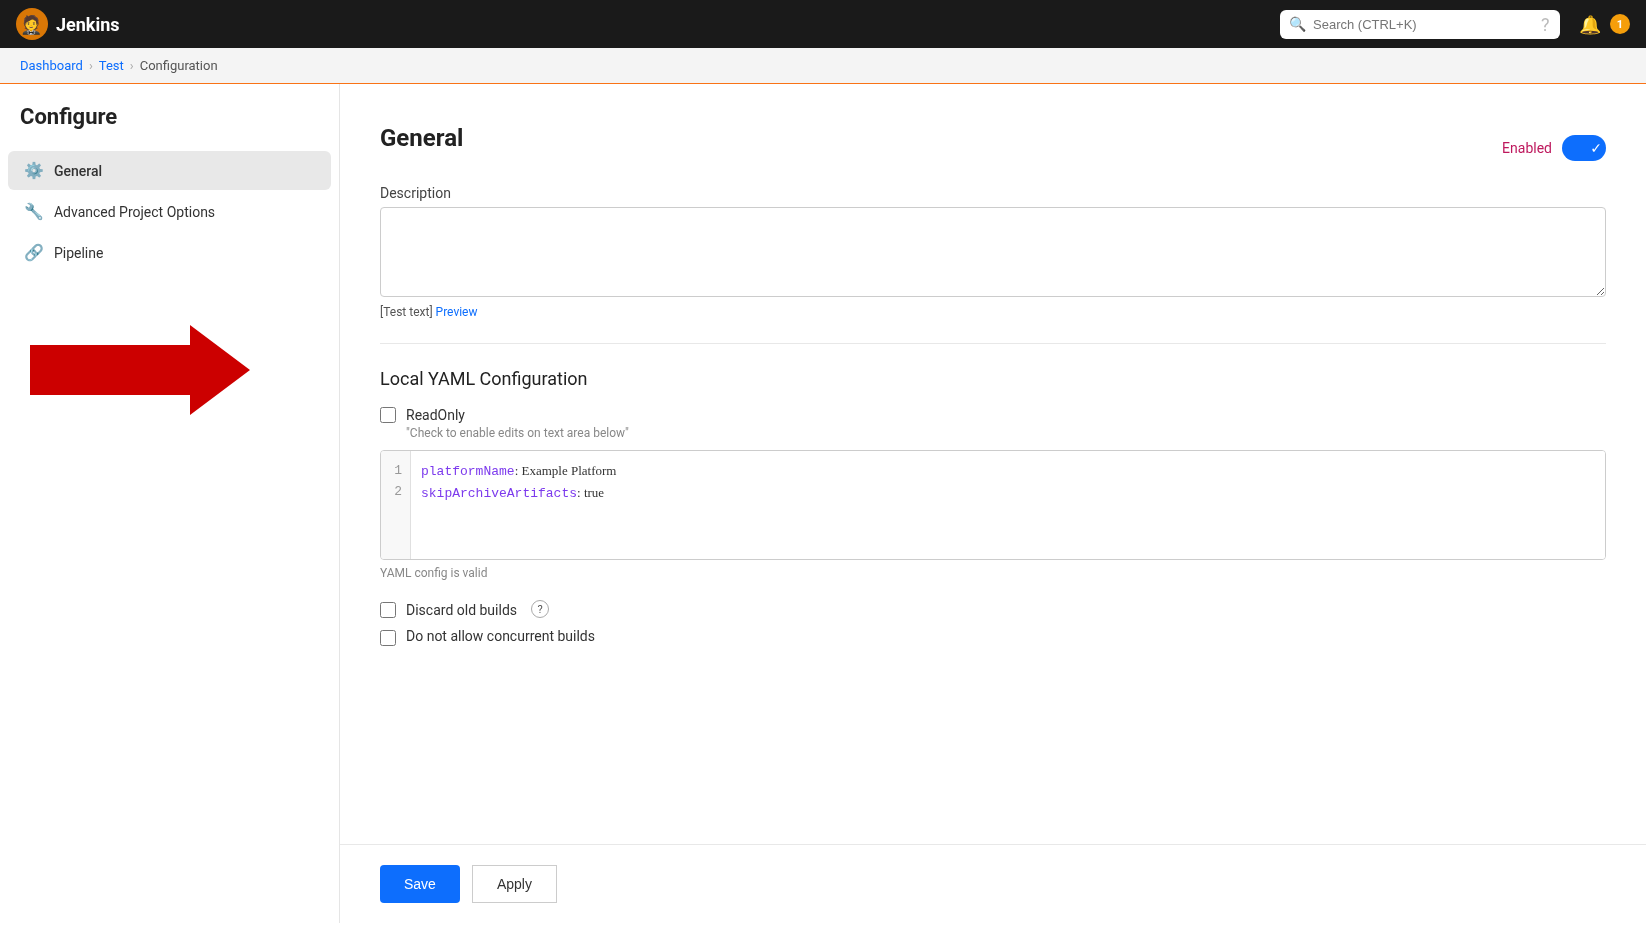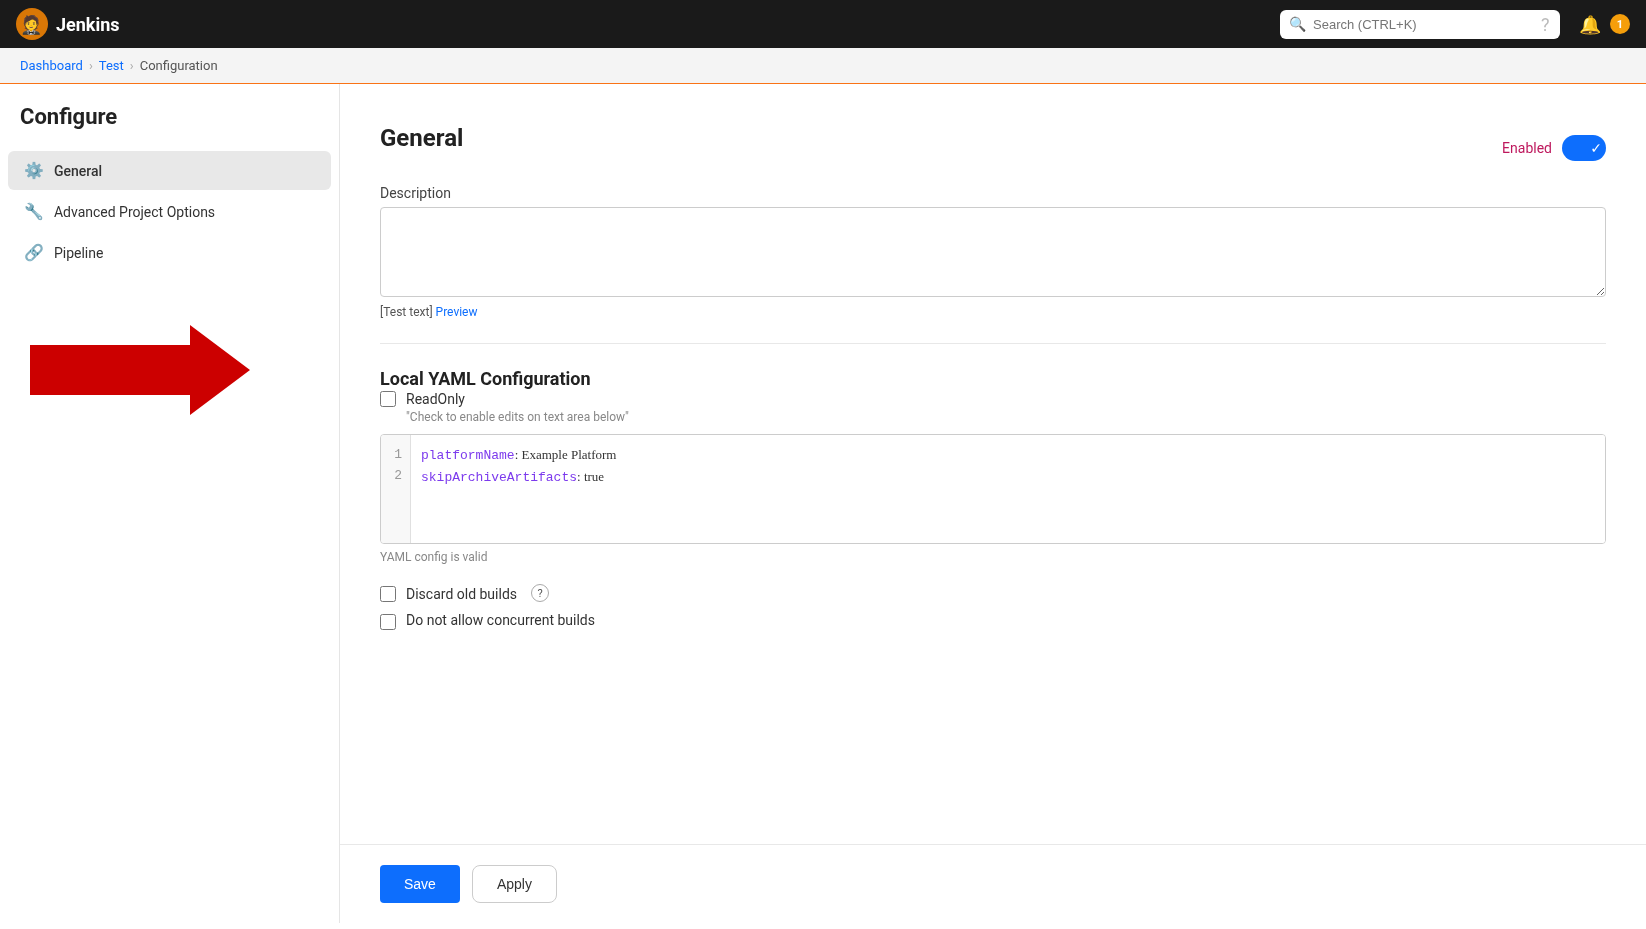--- a/index.html
+++ b/index.html
@@ -187,23 +187,23 @@
       font-size: 12px;
       color: #555;
       margin-top: 4px;
     }
     .plain-text-note a { color: #0d6efd; text-decoration: none; }
 
     .divider { border: none; border-top: 1px solid #e8e8e8; margin: 24px 0; }
 
     .subsection-title {
       font-size: 18px;
-      font-weight: 700;
+      font-weight: 400;
       color: #222;
-      margin-bottom: 0;
+      margin-bottom: 16px;
     }
 
     .checkbox-group {
       display: flex;
       align-items: flex-start;
       gap: 10px;
       margin-bottom: 10px;
     }
     .checkbox-group input[type="checkbox"] {
       margin-top: 2px;
@@ -291,21 +291,21 @@
       border-radius: 4px;
       padding: 10px 24px;
       font-size: 14px;
       cursor: pointer;
       font-weight: 500;
     }
     .btn-apply {
       background: #fff;
       color: #333;
       border: 1px solid #ccc;
-      border-radius: 8px;
+      border-radius: 0;
       padding: 10px 24px;
       font-size: 14px;
       cursor: pointer;
     }
 
     
     .red-arrow {
       position: absolute;
       left: 30px;
       top: 320px;

